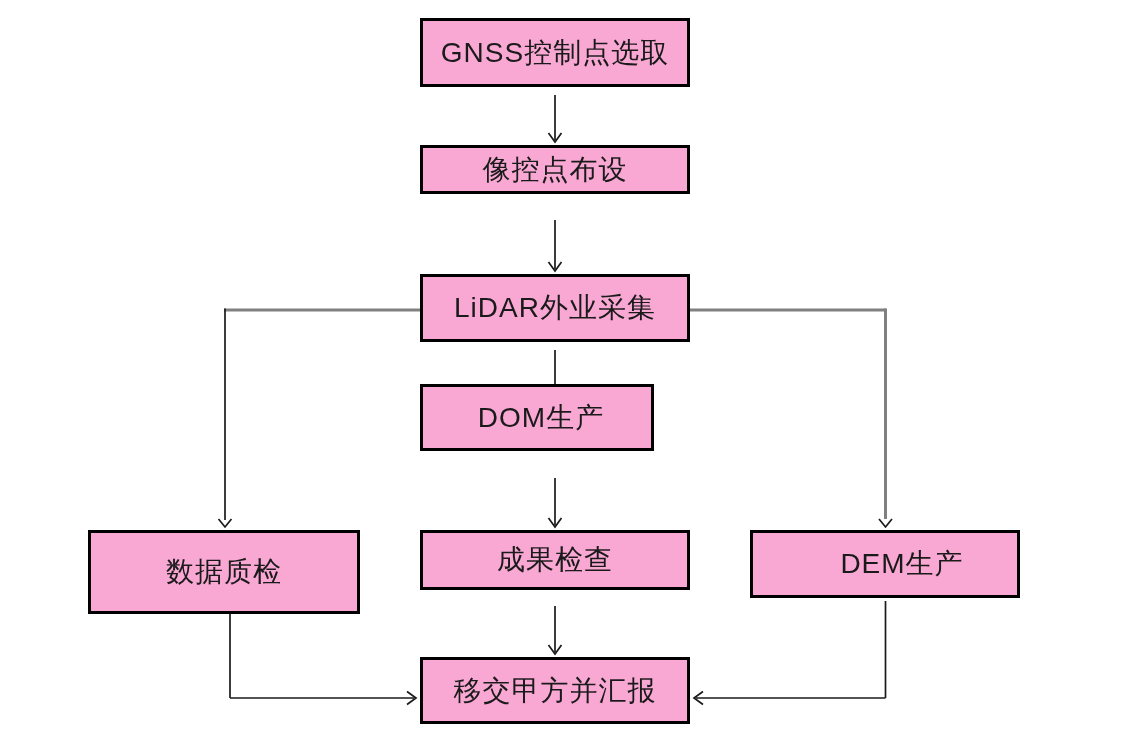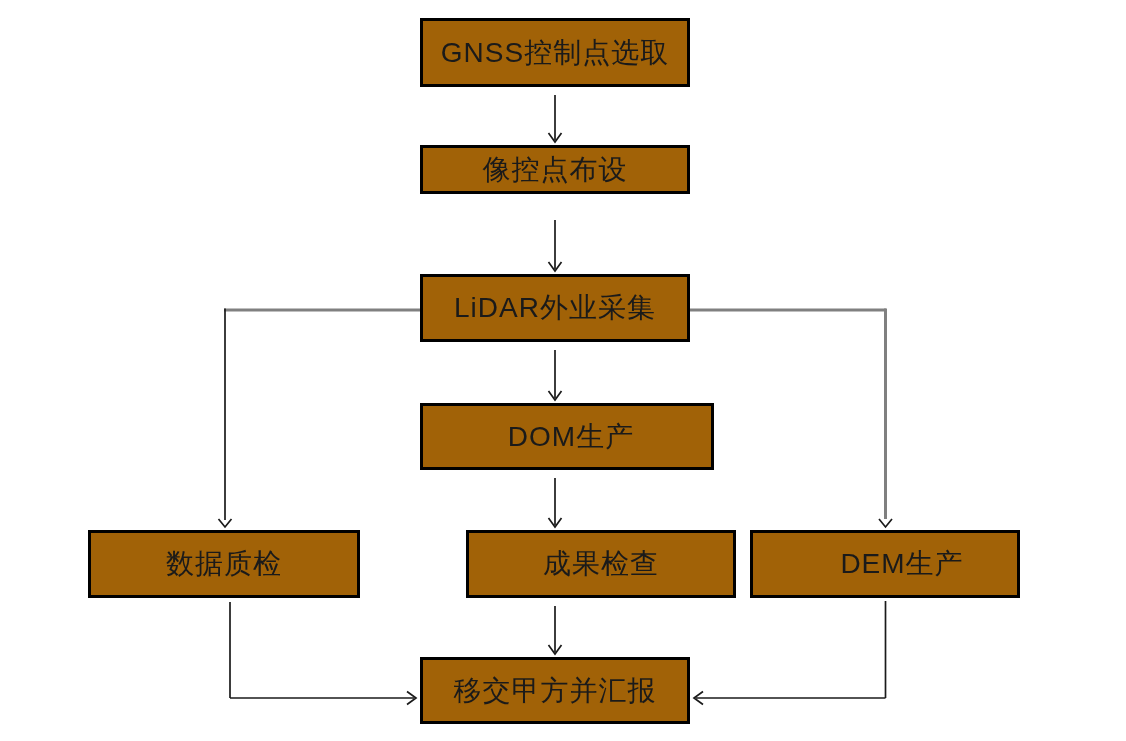--- a/index.html
+++ b/index.html
@@ -19,38 +19,38 @@
     position: absolute;
     left: 0;
     top: 0;
     width: 1126px;
     height: 741px;
   }
   .node {
     position: absolute;
     box-sizing: border-box;
     border: 3px solid #000000;
-    background: #a16207;
+    background: #f9a8d4;
     display: flex;
     align-items: center;
     justify-content: center;
     font-size: 28px;
     color: #1a1a1a;
     letter-spacing: 1px;
     white-space: nowrap;
   }
   
   .node-gnss          { left: 420px; top: 18px;  width: 270px; height: 69px; }
   .node-imgctrl       { left: 420px; top: 145px; width: 270px; height: 49px; }
   .node-lidar         { left: 420px; top: 274px; width: 270px; height: 68px; }
-  .node-dom           { left: 420px; top: 403px; width: 294px; height: 67px; padding-left: 8px; }
-  .node-result-check  { left: 420px; top: 530px; width: 270px; height: 68px; margin-left: 46px; }
+  .node-dom           { left: 420px; top: 384px; width: 234px; height: 67px; padding-left: 8px; }
+  .node-result-check  { left: 420px; top: 530px; width: 270px; height: 60px; }
   .node-handover      { left: 420px; top: 657px; width: 270px; height: 67px; }
   
-  .node-data-qc       { left: 88px;  top: 530px; width: 272px; height: 68px; }
+  .node-data-qc       { left: 88px;  top: 530px; width: 272px; height: 84px; }
   .node-dem           { left: 750px; top: 530px; width: 270px; height: 68px; padding-left: 34px; }
 </style>
 </head>
 <body>
 
 <div class="stage">
 
   <svg class="connectors" viewBox="0 0 1126 741" xmlns="http://www.w3.org/2000/svg" fill="none" stroke-linecap="butt">
 
     <g>

